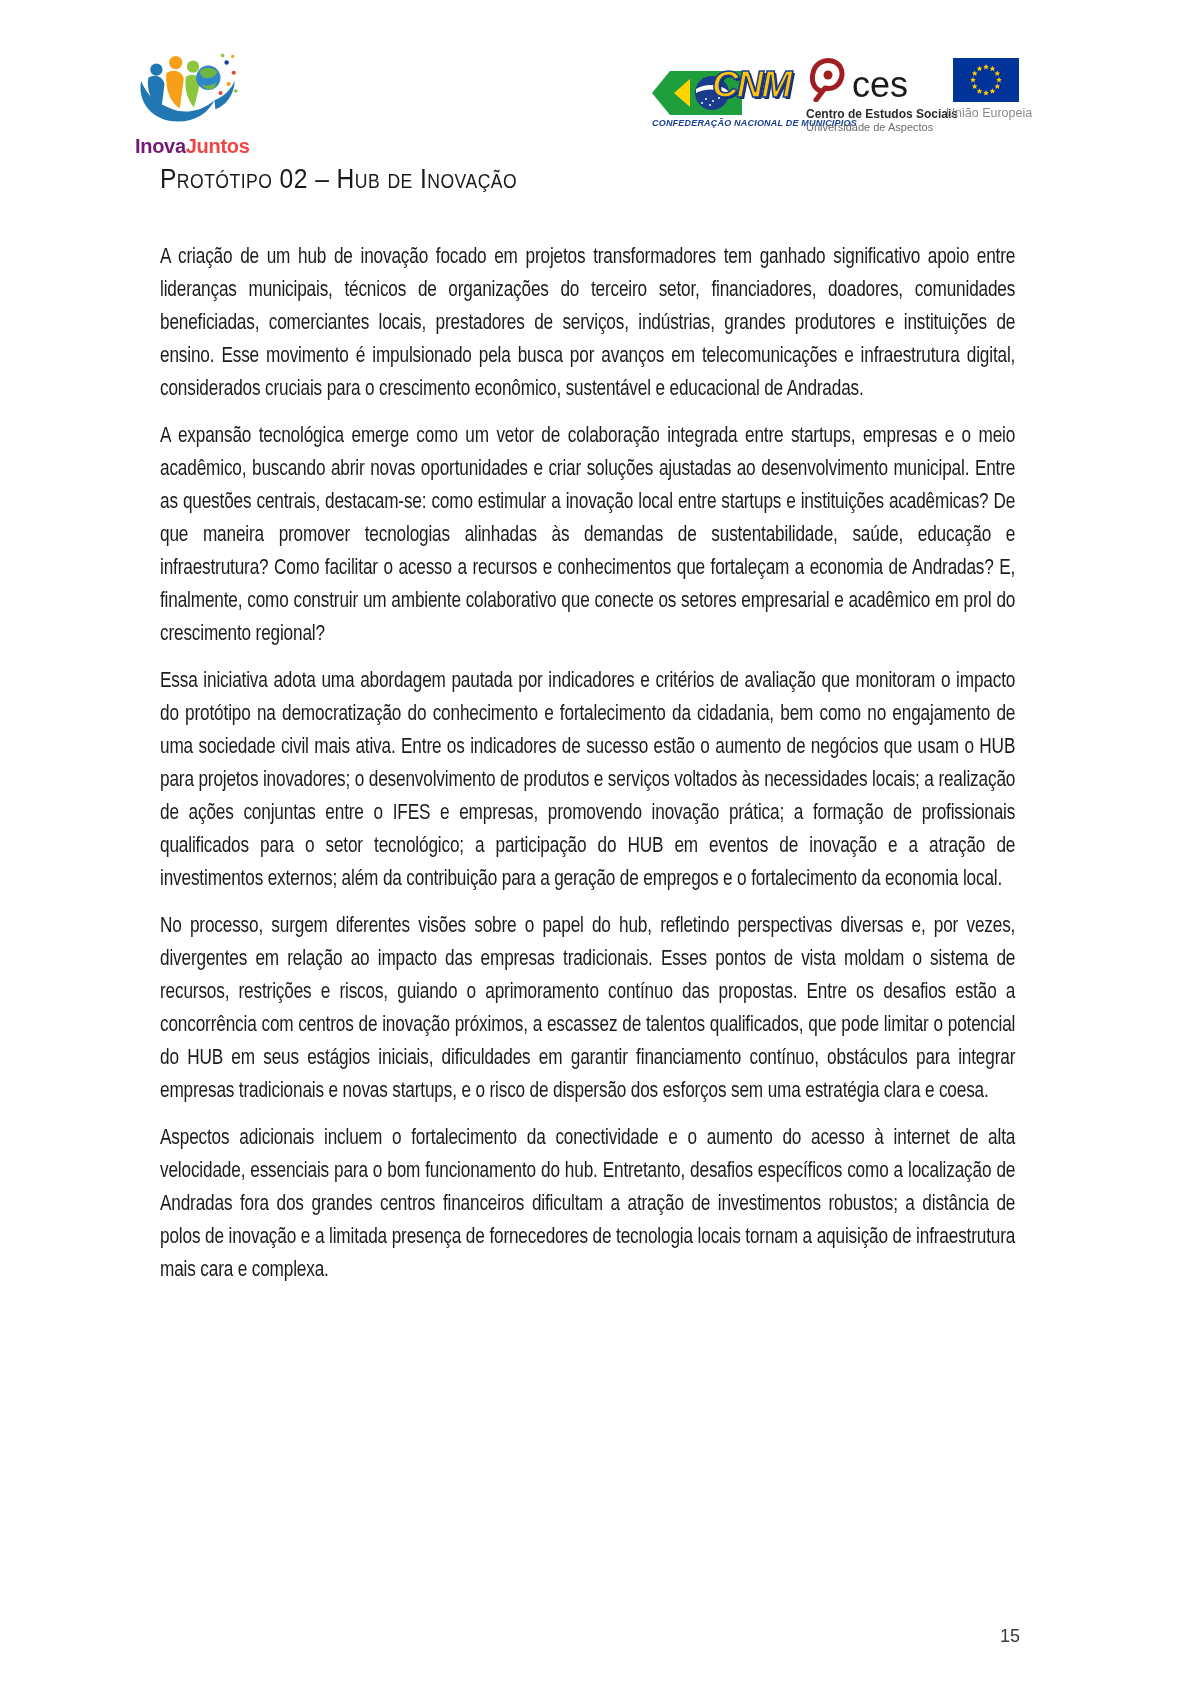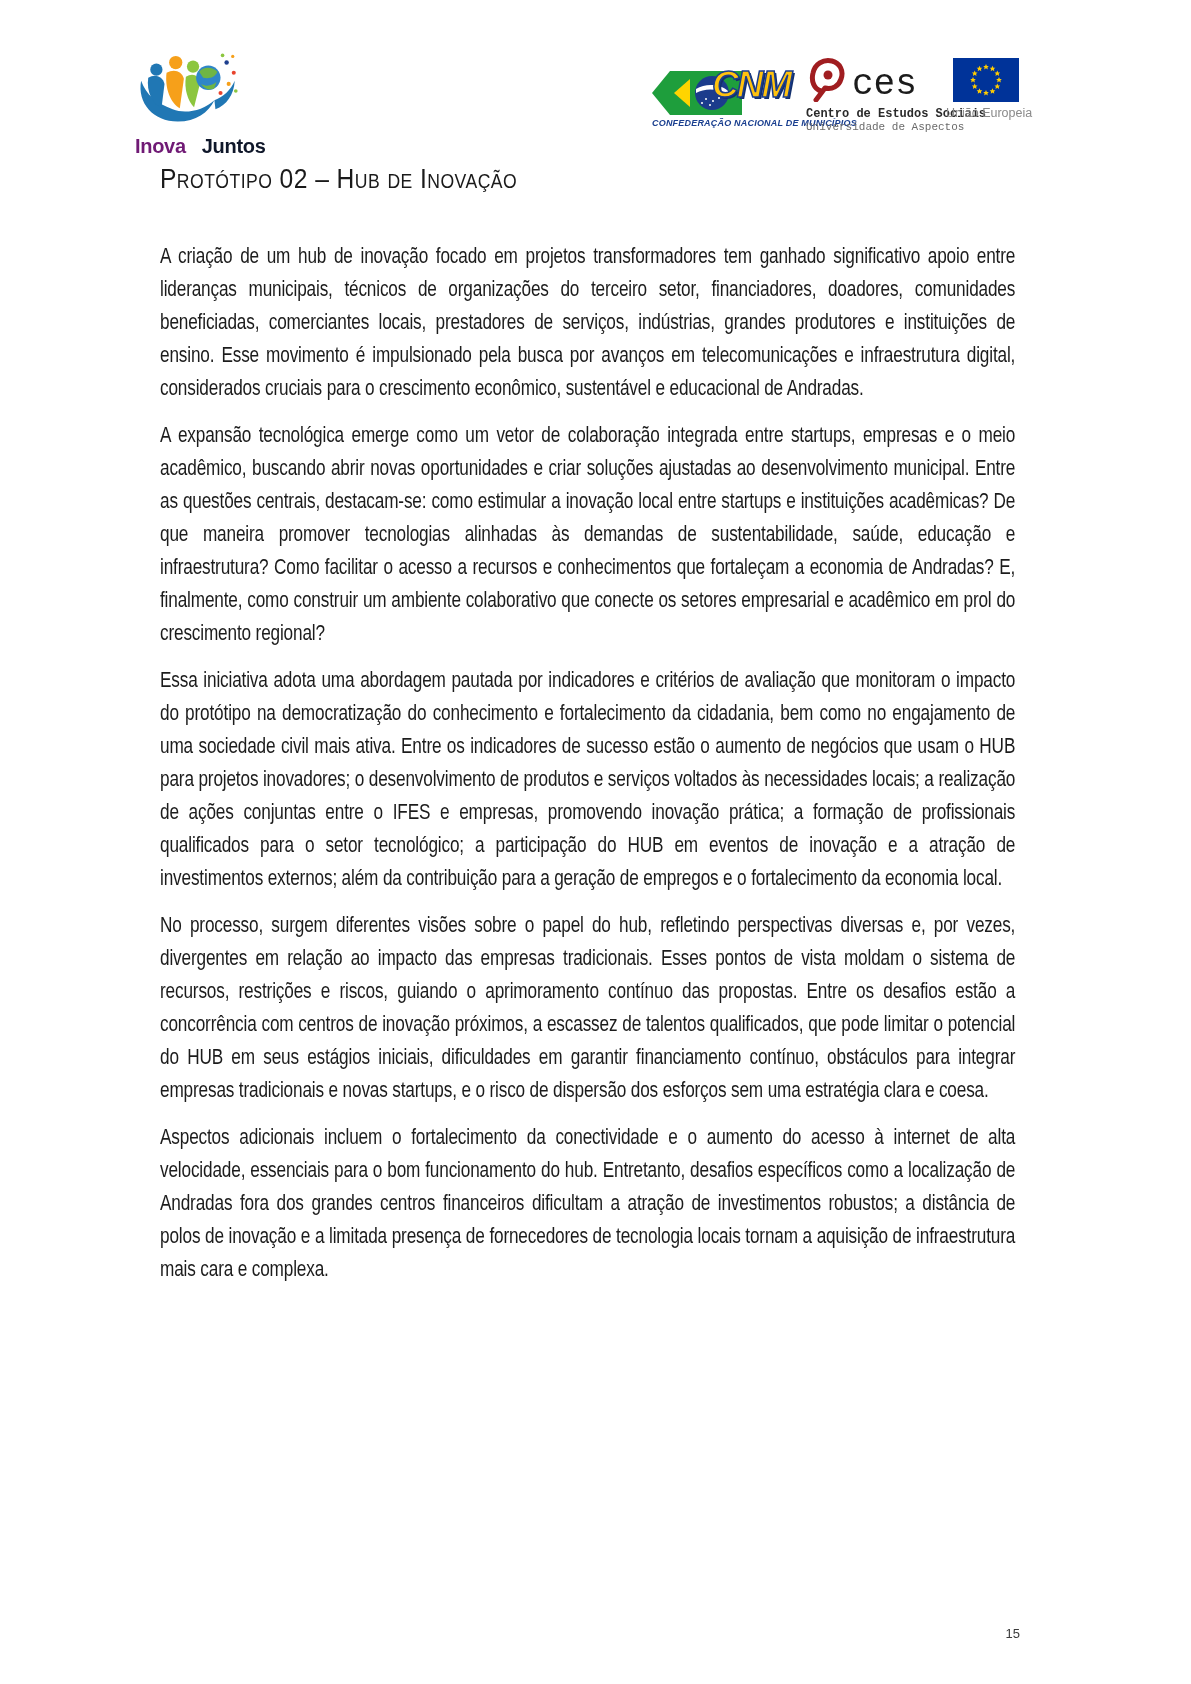--- a/index.html
+++ b/index.html
@@ -7,37 +7,37 @@
     position:relative; width:1191px; height:1684px; margin:0 auto;
     background:#ffffff; overflow:hidden;
     font-family:"Liberation Sans", sans-serif; color:#1c1c1c;
   }
 
   
   .logo { position:absolute; }
   .logo-inovajuntos { left:135px; top:50px; width:120px; text-align:left; }
   .ij-wordmark { font-size:20px; font-weight:bold; letter-spacing:-0.3px; margin-top:1px; }
   .ij-inova { color:#701a75; }
-  .ij-juntos { color:#0f172a;margin-left:16px; }
+  .ij-juntos { color:#ef4444; }
 
   .logo-cnm { left:650px; top:66px; width:160px; height:66px; }
   .cnm-flag { position:absolute; left:0; top:4px; }
   .cnm-word {
     position:absolute; left:62px; top:-2px;
     font-size:37px; font-weight:bold; font-style:italic; letter-spacing:-2px;
     color:#ffc20e; -webkit-text-stroke:1.5px #1b3c8c;
     text-shadow:2px 2px 0 #13306e;
   }
   .cnm-caption {
     position:absolute; left:2px; top:52px; width:170px;
     font-size:9px; font-style:italic; font-weight:bold; color:#1a3f8f; letter-spacing:0.2px;
     white-space:nowrap;
   }
 
-  .logo-ces { left:806px; top:54px; width:120px;font-family:Liberation Mono, monospace; }
+  .logo-ces { left:806px; top:54px; width:120px; }
   .ces-top { display:flex; align-items:flex-end; gap:4px; }
   .ces-word { font-size:36px; line-height:34px; color:#1b1b1b; letter-spacing:0px; }
   .ces-cap1 { font-size:12px; font-weight:bold; color:#2a2a2a; margin-top:5px; white-space:nowrap; }
   .ces-cap2 { font-size:11px; color:#6b6b6b; white-space:nowrap; }
 
   .logo-eu { left:946px; top:58px; width:80px; text-align:center; }
   .eu-caption { font-size:12.5px; color:#8a8a8a; margin-top:0; white-space:nowrap; }
 
   
   .doc-title {
@@ -55,21 +55,21 @@
   .doc-body p {
     margin:0 0 14px 0;
     font-size:21.5px; line-height:33px;
     text-align:justify; text-justify:inter-word;
     color:#1c1c1c; letter-spacing:-0.2px;
   }
 
   
   .page-number {
     position:absolute; left:960px; top:1626px; width:60px;
-    text-align:right; font-size:13px; color:#3a3a3a;
+    text-align:right; font-size:18px; color:#3a3a3a;
   }
 </style>
 </head>
 <body>
 
 <div class="page">
 
   <header>
 
     <div class="logo logo-inovajuntos">

